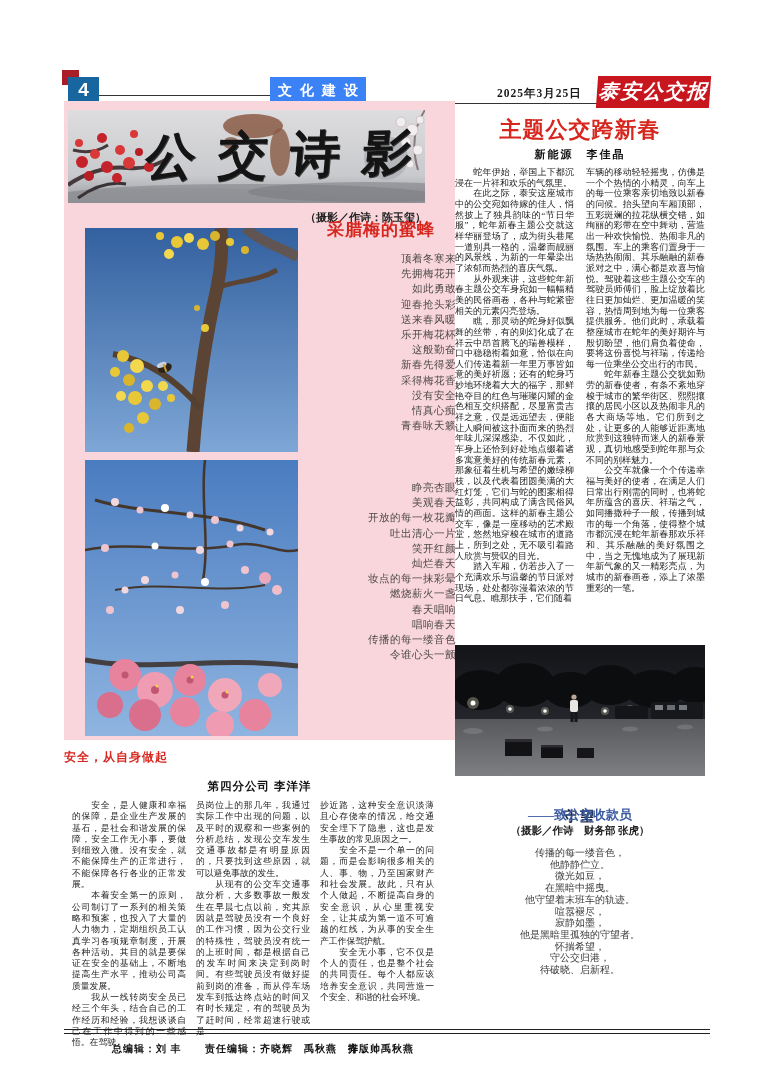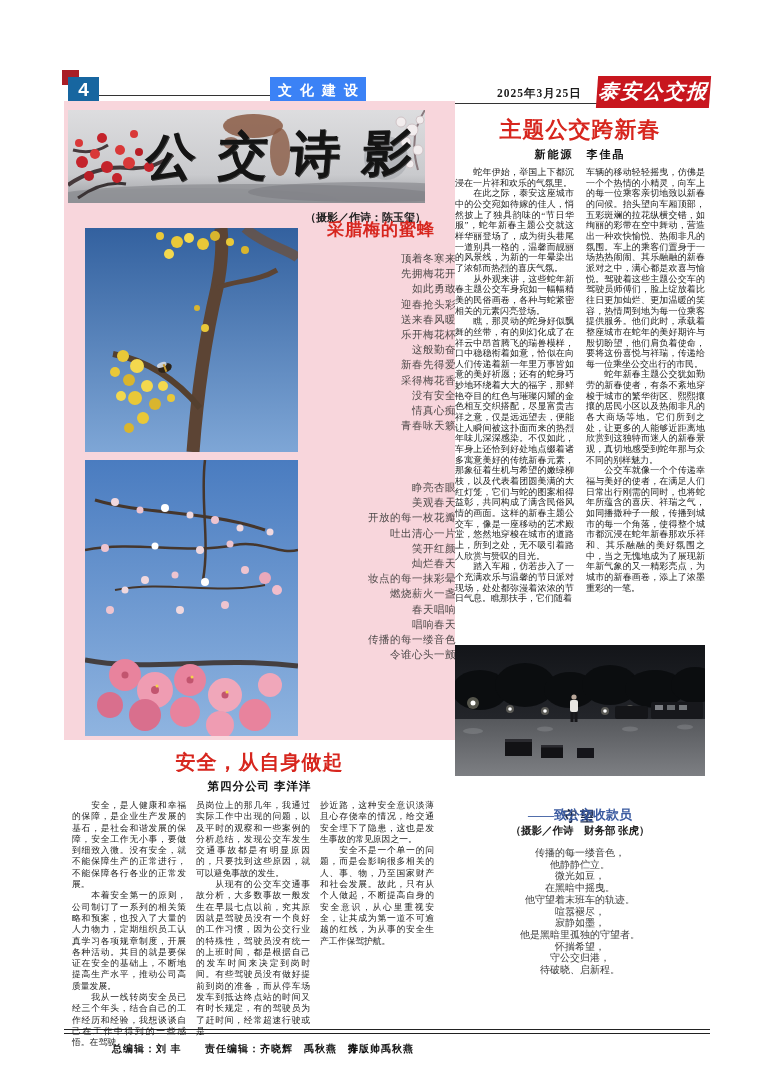--- a/index.html
+++ b/index.html
@@ -31,22 +31,22 @@
   .photo1 { position:absolute; left:21px; top:127px; width:213px; height:224px; }
   .photo2 { position:absolute; left:21px; top:359px; width:213px; height:276px; }
   .poem-block { position:absolute; width:150px;margin-top:16px; }
   .poem-title { color:#d7261e; font-weight:bold; font-size:17px; text-align:center; letter-spacing:1px; }
   .poem-lines { margin-top:10px; padding-left:18px; }
   .poem1-block { left:242px; top:101px; }
   .poem2-block { left:242px; top:353px; }
   .poem-lines div { font-size:10.5px; color:#4e4a4a; line-height:15.2px; letter-spacing:0.5px;text-align:right; }
 
   
-  .safety-title { position:absolute; left:64px; top:749px; width:391px; text-align:center; color:#d7261e;
-                  font-weight:bold; font-size:20px; letter-spacing:1px; }
+  .safety-title { position:absolute; left:64px; top:749px; width:391px; text-align:left; color:#d7261e;
+                  font-weight:bold; font-size:12px; letter-spacing:1px; }
   .safety-author { position:absolute; left:64px; top:779px; width:391px; text-align:center; font-size:11.5px;
                    font-weight:bold; color:#111; letter-spacing:1px; }
   .body-col { position:absolute; text-align:justify; color:#222; }
   .body-col p { font-size:8.8px; line-height:11.3px; text-align:justify; }
   .safety-col1 { left:72px;  top:800px; width:114px; }
   .safety-col2 { left:196px; top:800px; width:114px; }
   .safety-col3 { left:320px; top:800px; width:114px; }
 
   
   .spring-title { position:absolute; left:455px; top:115px; width:250px; text-align:center; color:#d7261e;
@@ -290,20 +290,21 @@
       <p>　　本着安全第一的原则，公司制订了一系列的相关策略和预案，也投入了大量的人力物力，定期组织员工认真学习各项规章制度，开展各种活动。其目的就是要保证在安全的基础上，不断地提高生产水平，推动公司高质量发展。</p>
       <p>　　我从一线转岗安全员已经三个年头，结合自己的工作经历和经验，我想谈谈自己在工作中得到的一些感悟。在驾驶</p>
     </div>
   <div class="body-col safety-col2">
       <p>员岗位上的那几年，我通过实际工作中出现的问题，以及平时的观察和一些案例的分析总结，发现公交车发生交通事故都是有明显原因的，只要找到这些原因，就可以避免事故的发生。</p>
       <p>　　从现有的公交车交通事故分析，大多数事故一般发生在早晨七点以前，究其原因就是驾驶员没有一个良好的工作习惯，因为公交行业的特殊性，驾驶员没有统一的上班时间，都是根据自己的发车时间来决定到岗时间。有些驾驶员没有做好提前到岗的准备，而从停车场发车到抵达终点站的时间又有时长规定，有的驾驶员为了赶时间，经常超速行驶或是</p>
     </div>
   <div class="body-col safety-col3">
       <p>抄近路，这种安全意识淡薄且心存侥幸的情况，给交通安全埋下了隐患，这也是发生事故的常见原因之一。</p>
       <p>　　安全不是一个单一的问题，而是会影响很多相关的人、事、物，乃至国家财产和社会发展。故此，只有从个人做起，不断提高自身的安全意识，从心里重视安全，让其成为第一道不可逾越的红线，为从事的安全生产工作保驾护航。</p>
+      <p>　　安全无小事，它不仅是个人的责任，也是整个社会的共同责任。每个人都应该培养安全意识，共同营造一个安全、和谐的社会环境。</p>
     </div>
 
   <div class="spring-title">主题公交跨新春</div>
   <div class="spring-author">新能源　李佳晶</div>
   <div class="body-col spring-col spring-col1">
       <p>　　蛇年伊始，举国上下都沉浸在一片祥和欢乐的气氛里。</p>
       <p>　　在此之际，泰安这座城市中的公交宛如待嫁的佳人，悄然披上了独具韵味的“节日华服”，蛇年新春主题公交就这样华丽登场了，成为街头巷尾一道别具一格的，温馨而靓丽的风景线，为新的一年晕染出了浓郁而热烈的喜庆气氛。</p>
       <p>　　从外观来讲，这些蛇年新春主题公交车身宛如一幅幅精美的民俗画卷，各种与蛇紧密相关的元素闪亮登场。</p>
       <p>　　瞧，那灵动的蛇身好似飘舞的丝带，有的则幻化成了在祥云中昂首腾飞的瑞兽模样，口中稳稳衔着如意，恰似在向人们传递着新一年里万事皆如意的美好祈愿；还有的蛇身巧妙地环绕着大大的福字，那鲜艳夺目的红色与璀璨闪耀的金色相互交织搭配，尽显富贵吉祥之意，仅是远远望去，便能让人瞬间被这扑面而来的热烈年味儿深深感染。不仅如此，车身上还恰到好处地点缀着诸多寓意美好的传统新春元素，那象征着生机与希望的嫩绿柳枝，以及代表着团圆美满的大红灯笼，它们与蛇的图案相得益彰，共同构成了满含民俗风情的画面。这样的新春主题公交车，像是一座移动的艺术殿堂，悠然地穿梭在城市的道路上，所到之处，无不吸引着路人欣赏与赞叹的目光。</p>
       <p>　　踏入车厢，仿若步入了一个充满欢乐与温馨的节日派对现场，处处都弥漫着浓浓的节日气息。瞧那扶手，它们随着</p>

